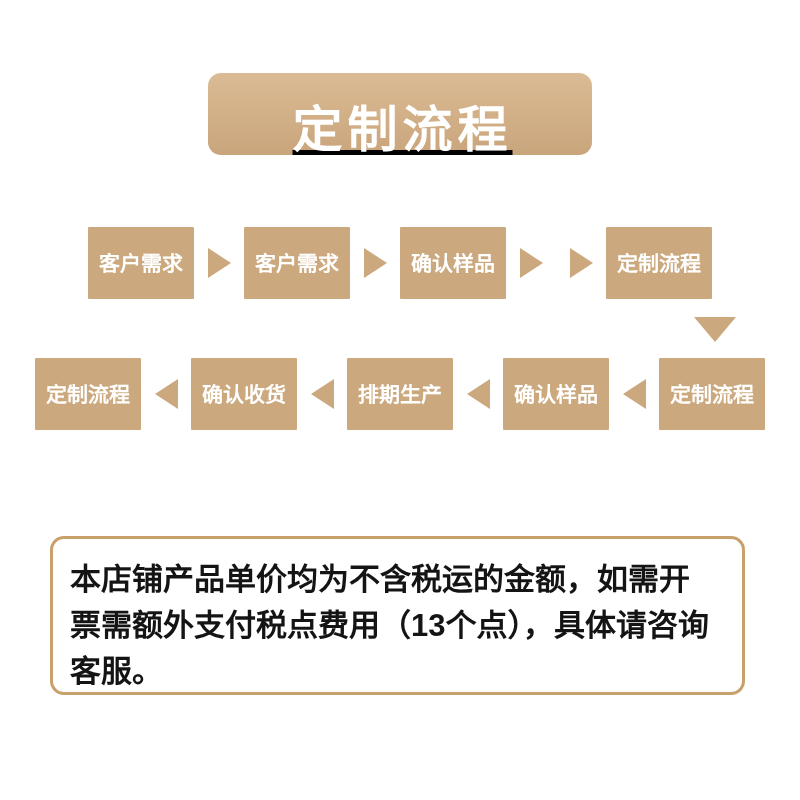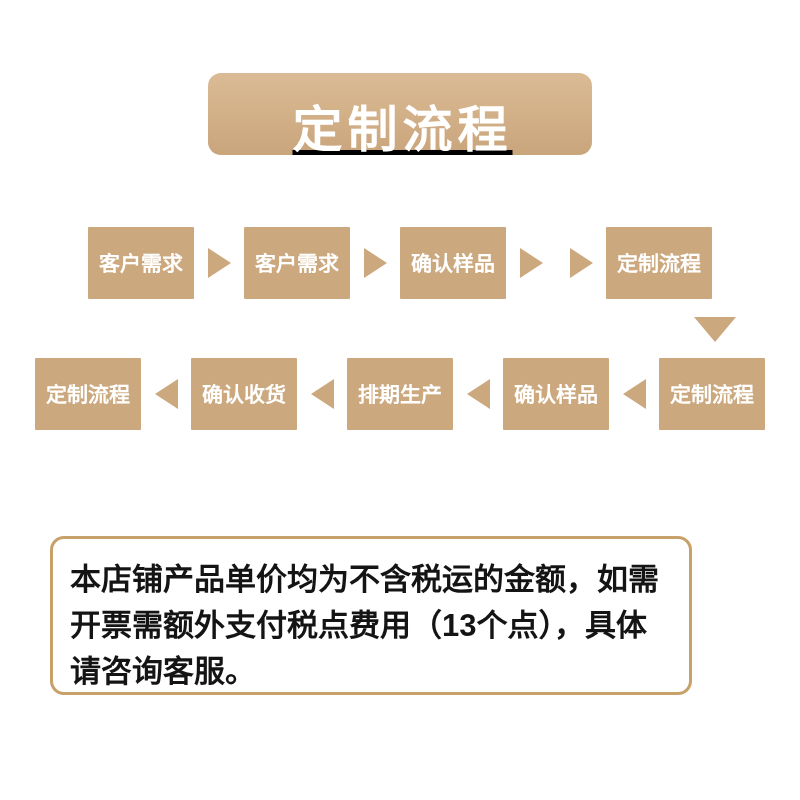--- a/index.html
+++ b/index.html
@@ -125,21 +125,21 @@
     border-left: 21px solid transparent;
     border-right: 21px solid transparent;
     border-top: 25px solid #cba87e;
   }
 
   
   .notice-box {
     position: absolute;
     left: 50px;
     top: 536px;
-    width: 642px;
+    width: 695px;
     height: 159px;
     border: 3px solid #c8a06a;
     border-radius: 14px;
     box-sizing: border-box;
     background: #ffffff;
     padding: 18px 24px 0 17px;
   }
   .notice-text {
     color: #141414;
     font-size: 31px;

